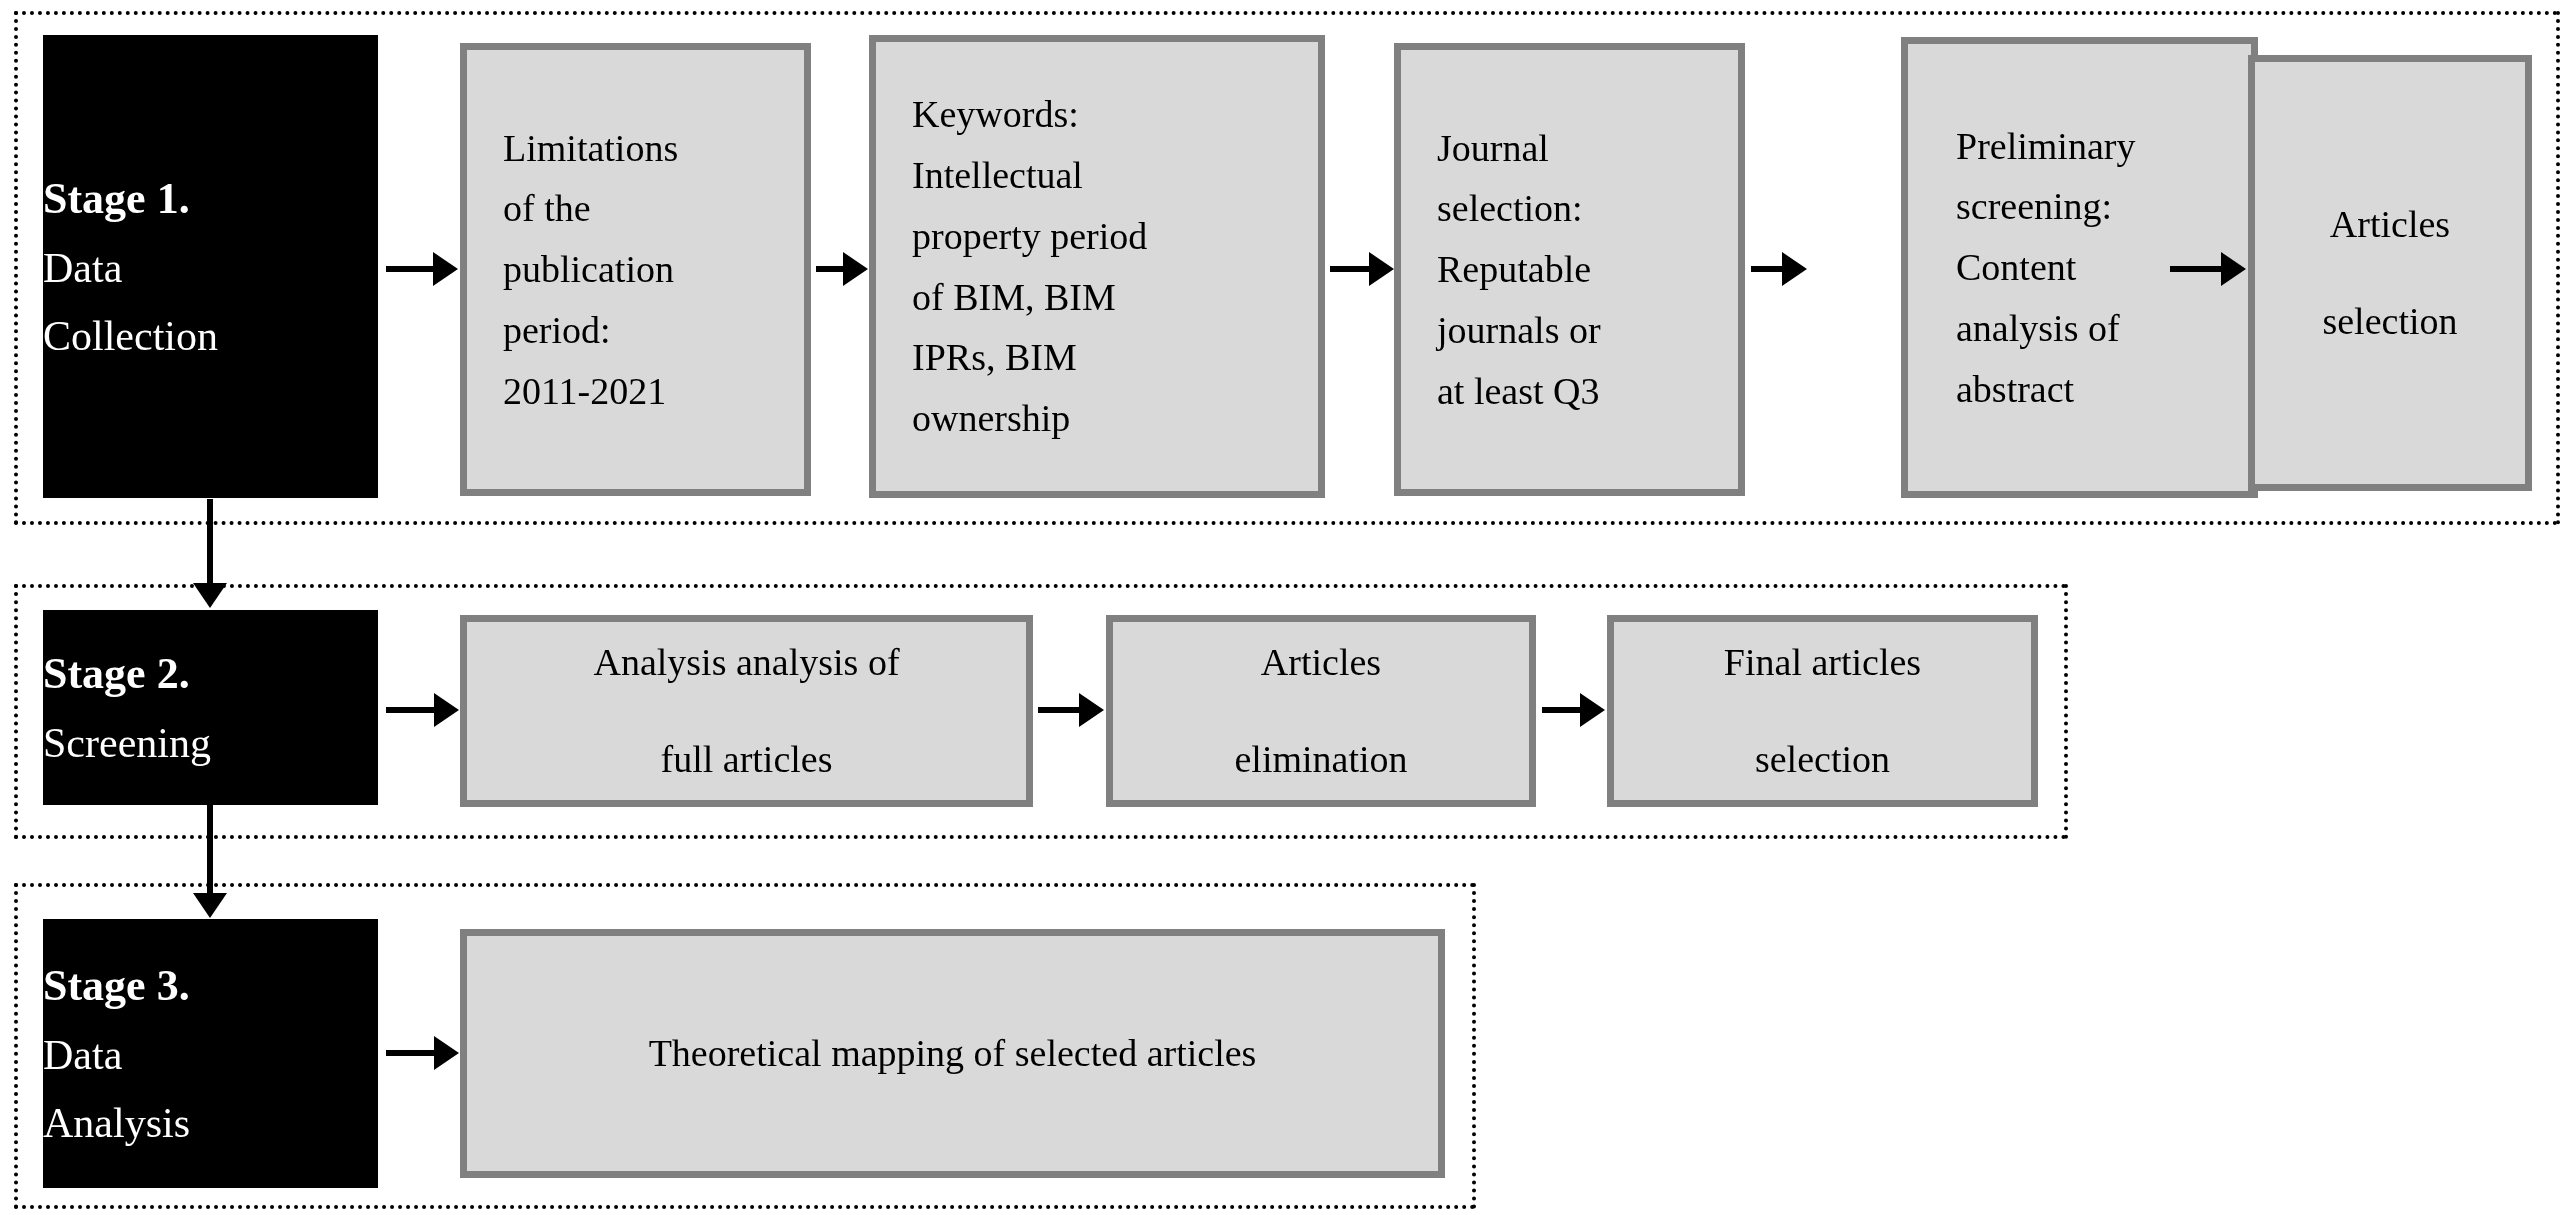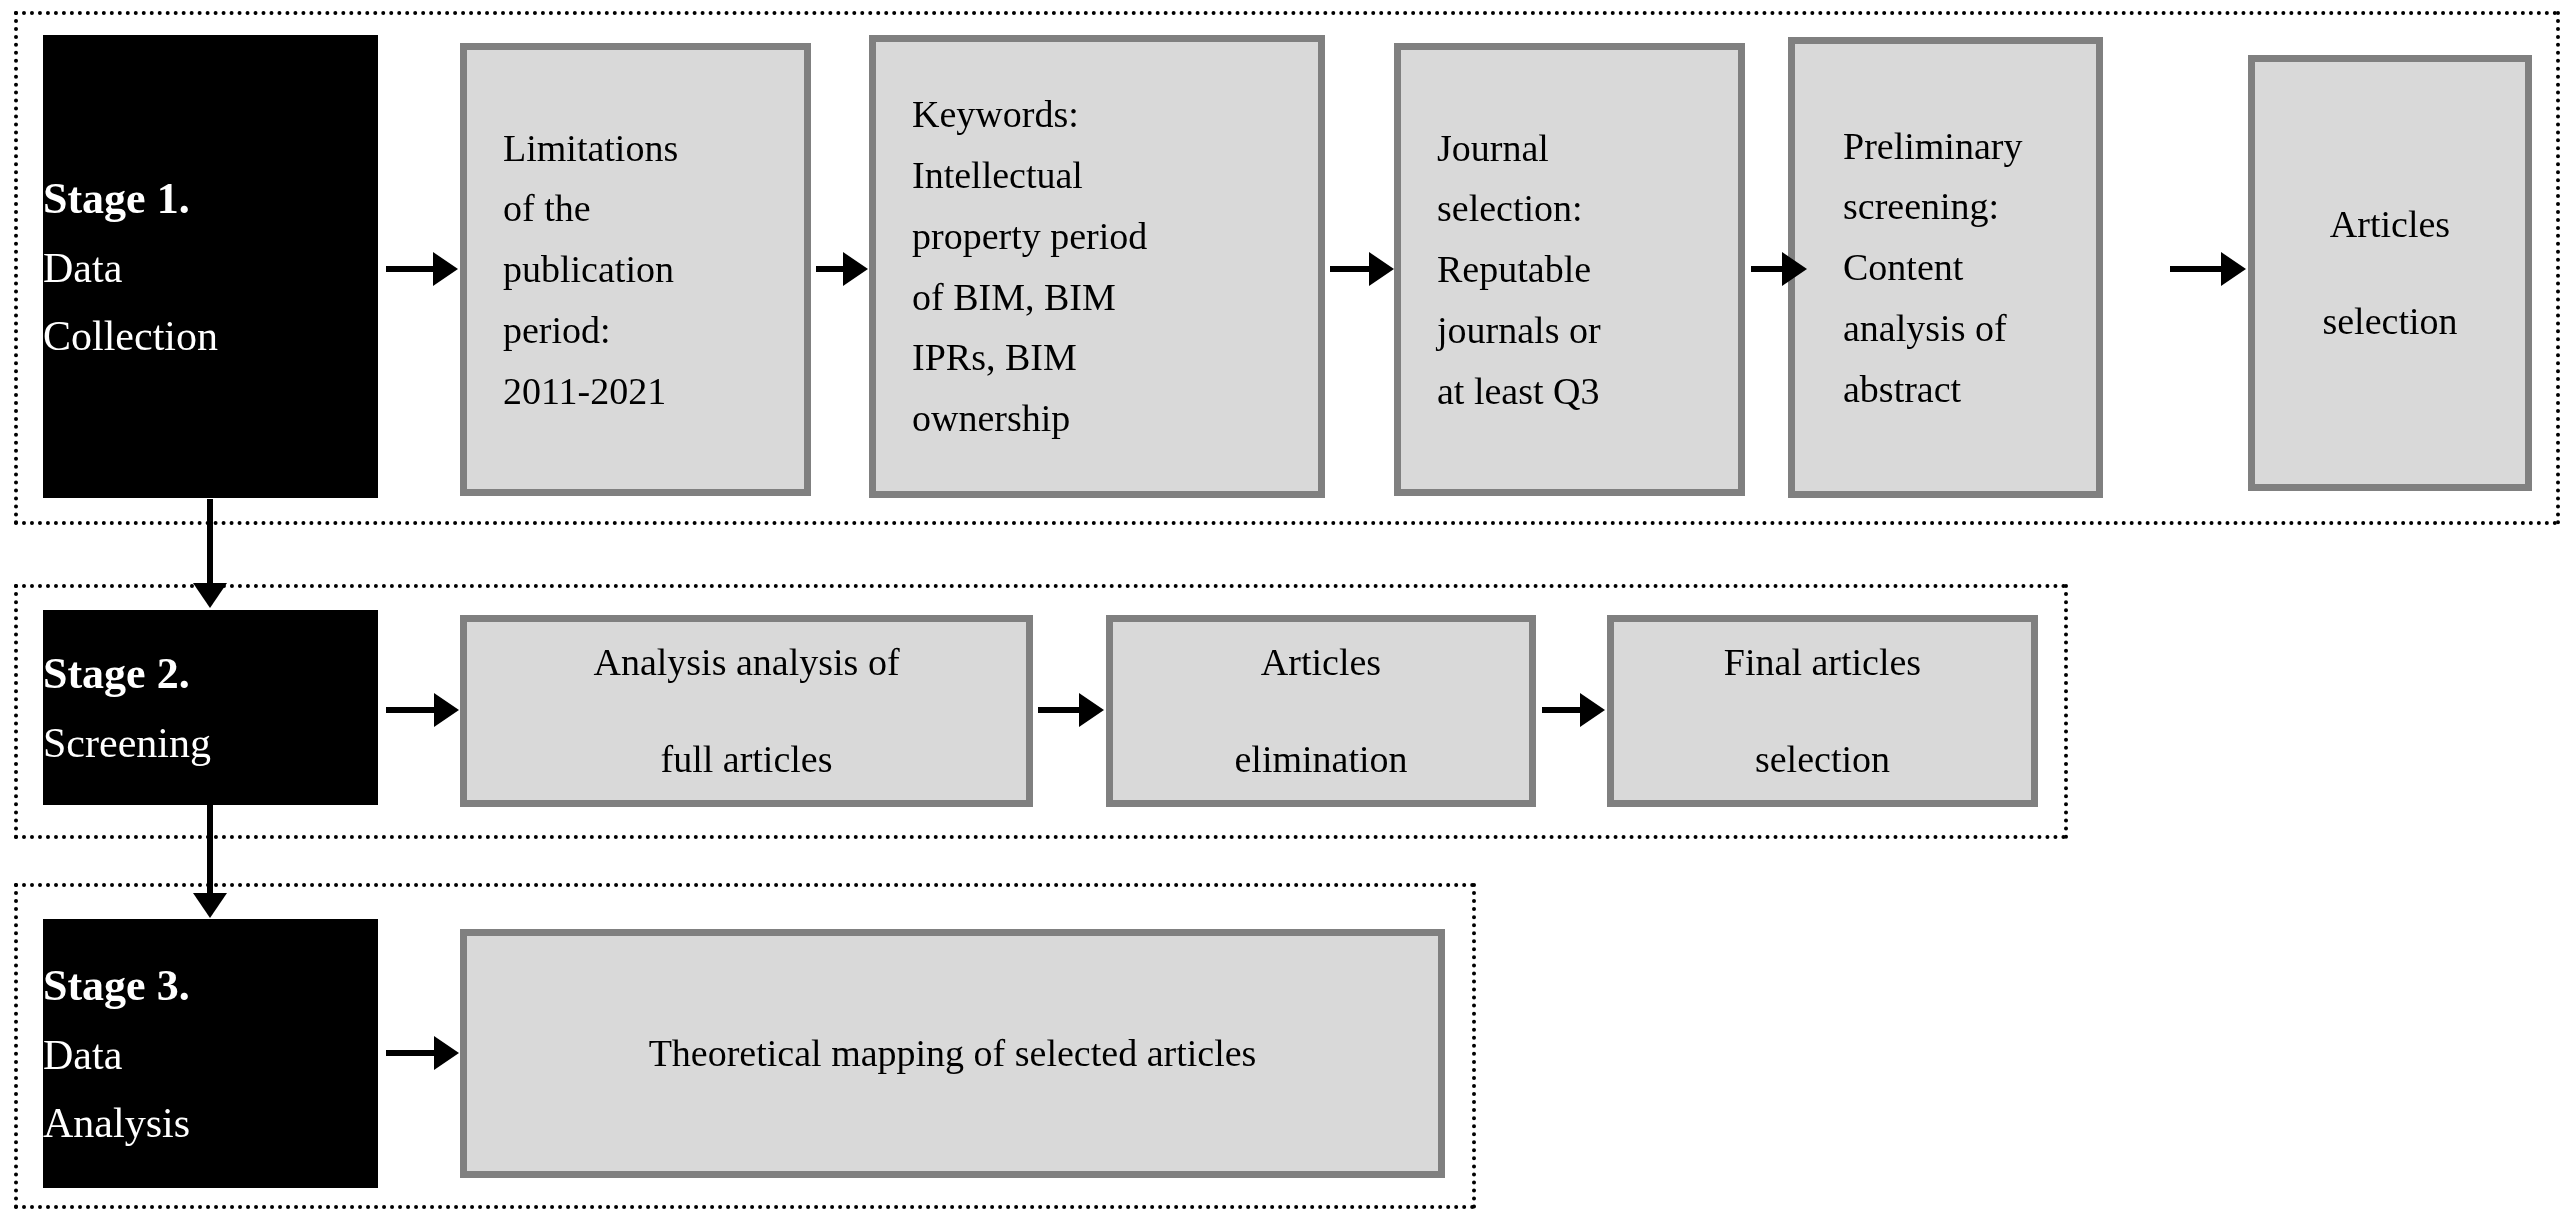--- a/index.html
+++ b/index.html
@@ -111,21 +111,21 @@
   </div>
 
   <div class="step-box step-left" style="left:1394px; top:43px; width:351px; height:453px;">
     <div>Journal</div>
     <div>selection:</div>
     <div>Reputable</div>
     <div>journals or</div>
     <div>at least Q3</div>
   </div>
 
-  <div class="step-box step-left" style="left:1788px; top:37px; width:315px; height:461px;padding-left:48px;">
+  <div class="step-box step-left" style="left:1901px; top:37px; width:357px; height:461px;padding-left:48px;">
     <div>Preliminary</div>
     <div>screening:</div>
     <div>Content</div>
     <div>analysis of</div>
     <div>abstract</div>
   </div>
 
   <div class="step-box step-center" style="left:2248px; top:55px; width:284px; height:436px;">
     <div>Articles</div>
     <div>selection</div>

